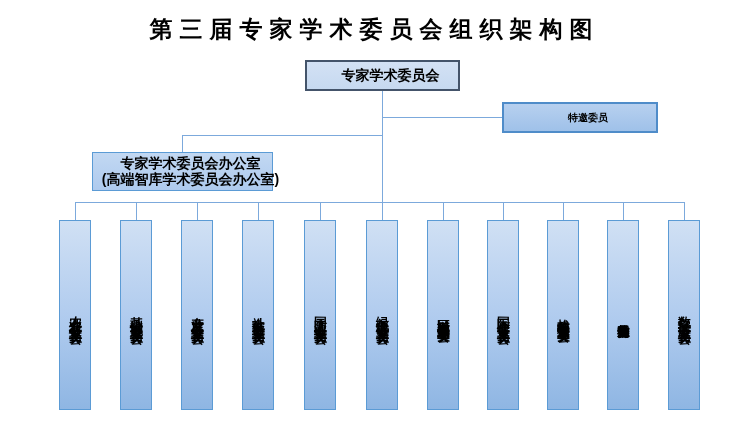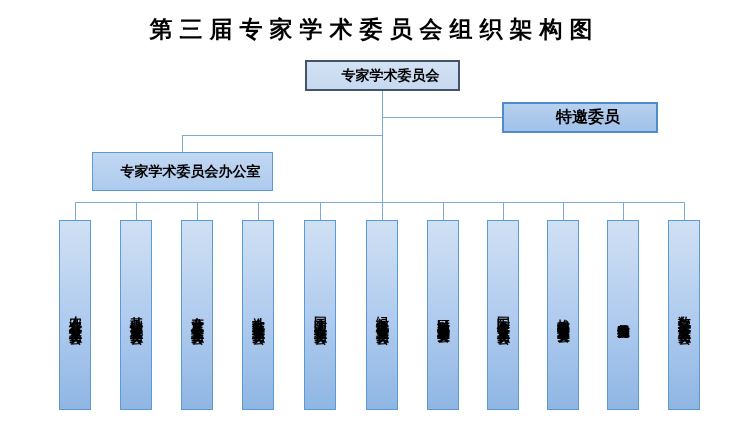--- a/index.html
+++ b/index.html
@@ -45,21 +45,21 @@
   .node-root {
     left: 305px; top: 60px; width: 155px; height: 31px;
     border: 2px solid var(--root-border);
     background: linear-gradient(180deg, #d3e1f4 0%, #c6d9f0 100%);
     font-size: 14px;
   }
   .node-invited {
     left: 502px; top: 102px; width: 156px; height: 31px;
     border: 2px solid #4f8cc9;
     background: linear-gradient(180deg, #b7d0ef 0%, #9fc1e9 100%);
-    font-size: 16px;
+    font-size: 10px;
   }
   .node-office {
     left: 92px; top: 152px; width: 181px; height: 39px;
     border: 1.5px solid var(--node-border);
     background: linear-gradient(180deg, #c2d8f2 0%, #aecaee 100%);
     font-size: 14px;
     line-height: 15.5px;
     flex-direction: column;
   }
   .node-office div { white-space: nowrap; }
@@ -118,20 +118,21 @@
   <div class="node node-root">
     <span>专家学术委员会</span>
   </div>
 
   <div class="node node-invited">
     <span>特邀委员</span>
   </div>
 
   <div class="node node-office">
     <div>专家学术委员会办公室</div>
+    <div>(高端智库学术委员会办公室)</div>
   </div>
 
   <div class="committee" style="left:59px;">
       <span class="vlabel">农业农村专业委员会</span>
     </div>
   <div class="committee" style="left:120px;">
       <span class="vlabel">基础设施专业委员会</span>
     </div>
   <div class="committee" style="left:181px;">
       <span class="vlabel">产业发展专业委员会</span>

